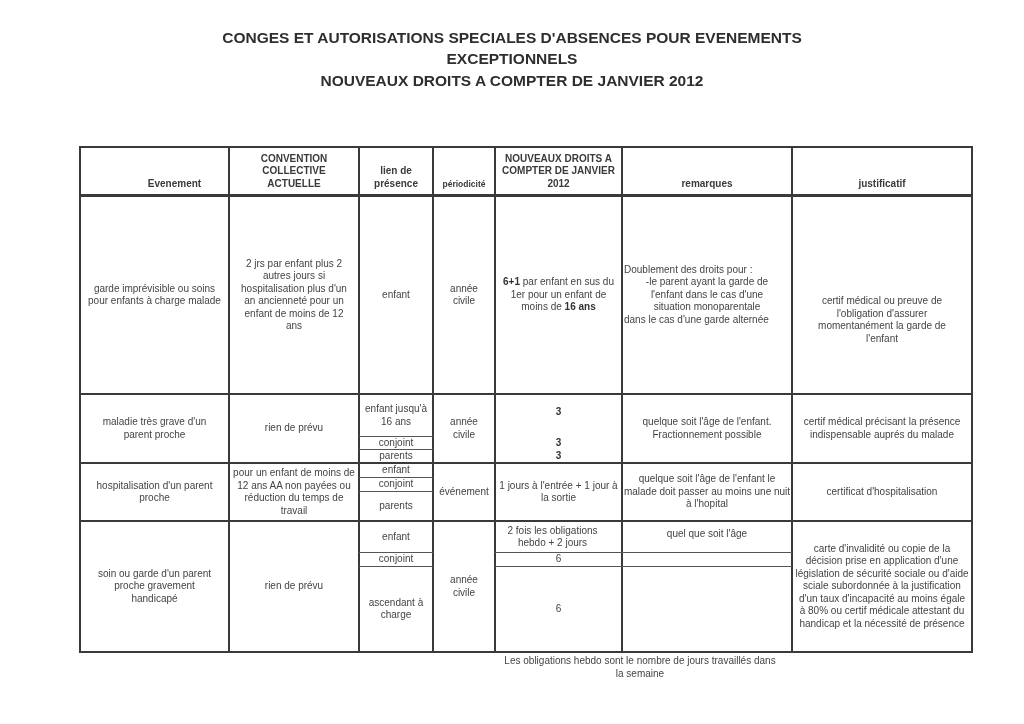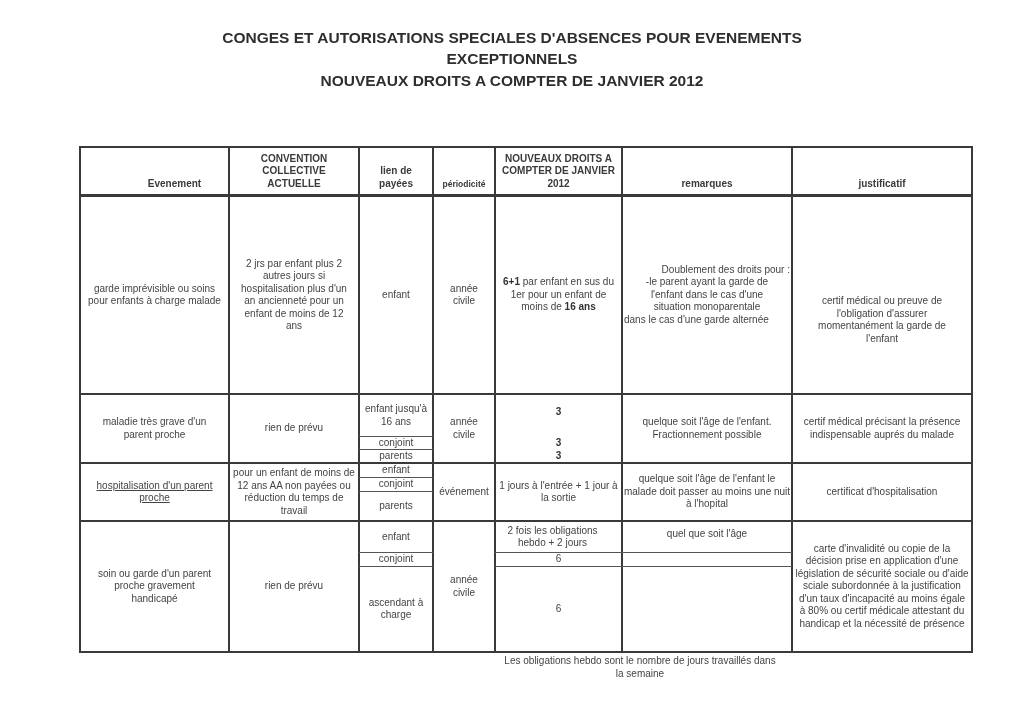--- a/index.html
+++ b/index.html
@@ -53,36 +53,36 @@
   <div class="line hthin thin" style="left:359px;top:477px;width:74px;"></div>
   <div class="line hthin thin" style="left:359px;top:491px;width:74px;"></div>
 
   <div class="line hthin thin" style="left:359px;top:552px;width:74px;"></div>
   <div class="line hthin thin" style="left:359px;top:566px;width:74px;"></div>
   <div class="line hthin thin" style="left:495px;top:552px;width:297px;"></div>
   <div class="line hthin thin" style="left:495px;top:566px;width:297px;"></div>
 
   <div class="cell hdr" style="left:81px;top:148px;width:147px;height:46px;margin-left:20px;">Evenement</div>
   <div class="cell hdr" style="left:230px;top:148px;width:128px;height:46px;padding-left:18px;padding-right:18px;">CONVENTION COLLECTIVE ACTUELLE</div>
-  <div class="cell hdr" style="left:360px;top:148px;width:72px;height:46px;padding-left:10px;padding-right:10px;">lien de payées</div>
+  <div class="cell hdr" style="left:360px;top:148px;width:72px;height:46px;padding-left:10px;padding-right:10px;">lien de présence</div>
   <div class="cell hdr" style="left:434px;top:148px;width:60px;height:46px;font-size:8.5px;">périodicité</div>
   <div class="cell hdr" style="left:496px;top:148px;width:125px;height:46px;">NOUVEAUX DROITS A COMPTER DE JANVIER 2012</div>
   <div class="cell hdr" style="left:623px;top:148px;width:168px;height:46px;">remarques</div>
   <div class="cell hdr" style="left:793px;top:148px;width:178px;height:46px;">justificatif</div>
 
   <div>
     <div class="cell" style="left:81px;top:197px;width:147px;height:196px;">garde imprévisible ou soins pour enfants à charge malade</div>
     <div class="cell" style="left:230px;top:197px;width:128px;height:196px;padding:0 6px;">2 jrs par enfant plus 2 autres jours si hospitalisation plus d'un an ancienneté pour un enfant de moins de 12 ans</div>
     <div class="cell" style="left:360px;top:197px;width:72px;height:196px;">enfant</div>
     <div class="cell" style="left:434px;top:197px;width:60px;height:196px;padding:0 12px;">année civile</div>
     <div class="cell" style="left:496px;top:197px;width:125px;height:196px;">
       <span><b>6+1</b><span> par enfant en sus du 1er  pour un enfant de moins de </span><b>16 ans</b></span>
     </div>
     <div class="cell" style="left:623px;top:197px;width:168px;height:196px;flex-direction:column;padding:0 1px;">
-      <div style="width:100%;text-align:right;">Doublement des droits pour :</div>
+      <div style="width:100%;text-align:left;">Doublement des droits pour :</div>
       <div style="width:100%;text-align:center;padding:0 8px;box-sizing:border-box;">-le parent ayant la garde de l'enfant dans le cas d'une situation monoparentale</div>
       <div style="width:100%;text-align:left;">dans le cas d'une garde alternée</div>
     </div>
     <div class="cell" style="left:793px;top:197px;width:178px;height:246px;padding:0 24px;">certif médical ou preuve de l'obligation d'assurer momentanément la garde de l'enfant</div>
   </div>
 
   <div>
     <div class="cell" style="left:81px;top:395px;width:147px;height:67px;padding:0 14px;">maladie très grave d'un parent proche</div>
     <div class="cell" style="left:230px;top:395px;width:128px;height:67px;">rien de prévu</div>
     <div class="cell" style="left:360px;top:395px;width:72px;height:41px;padding:0;">enfant jusqu'à 16 ans</div>
@@ -90,21 +90,21 @@
     <div class="cell" style="left:360px;top:450px;width:72px;height:12px;">parents</div>
     <div class="cell" style="left:434px;top:395px;width:60px;height:67px;padding:0 12px;">année civile</div>
     <div class="cell" style="left:496px;top:405px;width:125px;height:14px;font-weight:bold;color:#333;">3</div>
     <div class="cell" style="left:496px;top:437px;width:125px;height:12px;font-weight:bold;color:#333;">3</div>
     <div class="cell" style="left:496px;top:450px;width:125px;height:12px;font-weight:bold;color:#333;">3</div>
     <div class="cell" style="left:623px;top:395px;width:168px;height:67px;padding:0 14px;">quelque soit l'âge de l'enfant. Fractionnement possible</div>
     <div class="cell" style="left:793px;top:395px;width:178px;height:67px;">certif médical précisant la présence indispensable auprés du malade</div>
   </div>
 
   <div>
-    <div class="cell" style="left:81px;top:464px;width:147px;height:56px;padding:0 6px;text-decoration:underline;">hospitalisation d'un parent proche</div>
+    <div class="cell" style="left:81px;top:464px;width:147px;height:56px;padding:0 6px;">hospitalisation d'un parent proche</div>
     <div class="cell" style="left:230px;top:464px;width:128px;height:56px;padding:0 1px;">pour un enfant de moins de 12 ans AA non payées  ou réduction du temps de travail</div>
     <div class="cell" style="left:360px;top:464px;width:72px;height:13px;">enfant</div>
     <div class="cell" style="left:360px;top:478px;width:72px;height:13px;">conjoint</div>
     <div class="cell" style="left:360px;top:492px;width:72px;height:28px;">parents</div>
     <div class="cell" style="left:434px;top:464px;width:60px;height:56px;padding:0;">événement</div>
     <div class="cell" style="left:496px;top:464px;width:125px;height:56px;padding:0;">1 jours à l'entrée + 1 jour à la sortie</div>
     <div class="cell" style="left:623px;top:464px;width:168px;height:56px;padding:0;">quelque soit l'âge de l'enfant le malade doit passer au moins une nuit à l'hopital</div>
     <div class="cell" style="left:793px;top:464px;width:178px;height:56px;">certificat d'hospitalisation</div>
   </div>
 

